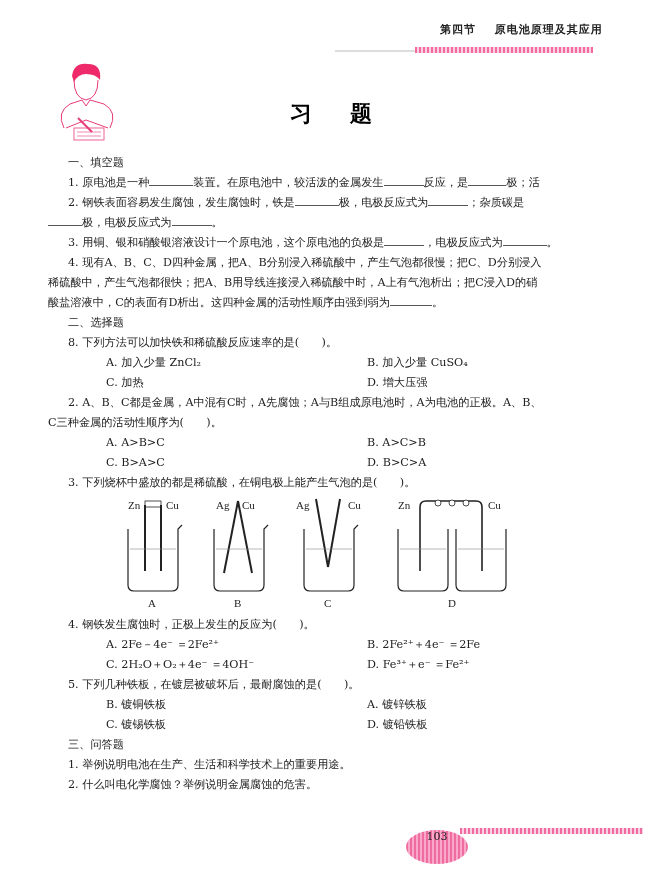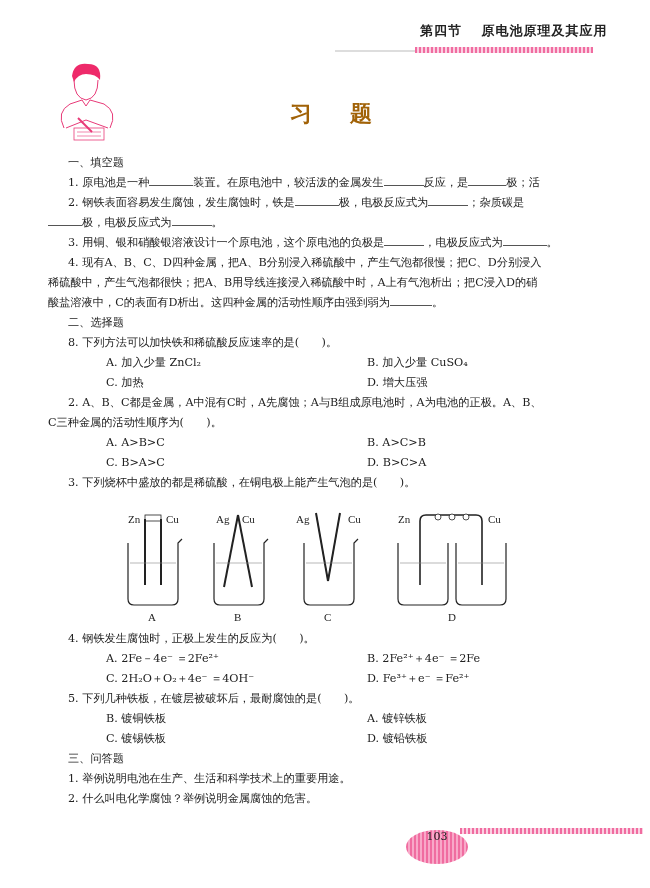--- a/index.html
+++ b/index.html
@@ -1,34 +1,34 @@
 <!DOCTYPE html>
 <html><head>
 <meta charset="utf-8">
 <style>
   html, body { margin:0; padding:0; }
   body { width:650px; height:888px; background:#fff; position:relative; overflow:hidden;
          font-family:"DejaVu Serif","Liberation Serif",serif; color:#222; }
-  .header { position:absolute; top:22px; left:420px; font-family:"DejaVu Sans","Liberation Sans",sans-serif;
-            font-weight:bold; font-size:13px; letter-spacing:1px; color:#222; }
+  .header { position:absolute; top:22px; left:440px; font-family:"DejaVu Sans","Liberation Sans",sans-serif;
+            font-weight:bold; font-size:11px; letter-spacing:1px; color:#222; }
   .header .sec { margin-right:14px; }
   .hdr-line-grey { position:absolute; top:50px; left:335px; width:80px; height:2px; background:#ddd; }
   .hdr-line-pink { position:absolute; top:47px; left:415px; width:178px; height:6px;
     background:repeating-linear-gradient(90deg,#f06ca0 0 2px,#fbd0e2 2px 4px); }
   .figure { position:absolute; top:62px; left:52px; width:70px; height:82px; }
   .title { position:absolute; top:99px; left:290px; font-family:"DejaVu Sans","Liberation Sans",sans-serif;
-           font-weight:bold; font-size:22px; letter-spacing:38px; color:#a16207; }
+           font-weight:bold; font-size:22px; letter-spacing:38px; color:#000000; }
   .content { position:absolute; top:153px; left:48px; width:560px; font-size:11.2px; line-height:20px; }
   .line { white-space:nowrap; }
   .ind1 { padding-left:20px; }
   .sec-h { padding-left:20px; }
   .blank { display:inline-block; border-bottom:1px solid #555; height:12px; vertical-align:baseline; }
   .opts { display:flex; padding-left:38px; }
   .opts span { width:254px; display:inline-block;margin-left:20px; }
-  .beakers { position:relative; height:112px; margin-top:16px; }
+  .beakers { position:relative; height:112px; margin-top:2px; }
   .footer-line { position:absolute; top:828px; left:460px; width:183px; height:6px;
     background:repeating-linear-gradient(90deg,#f06ca0 0 2px,#fbd0e2 2px 4px); }
   .page-oval { position:absolute; top:830px; left:406px; width:62px; height:34px; border-radius:50%;
     background:repeating-linear-gradient(90deg,#f06ca0 0 2px,#f8a8c8 2px 4px);
     display:flex; align-items:flex-start; justify-content:center; font-size:11px; color:#222; }
 </style>
 </head>
 <body>
 
 <div class="header">

